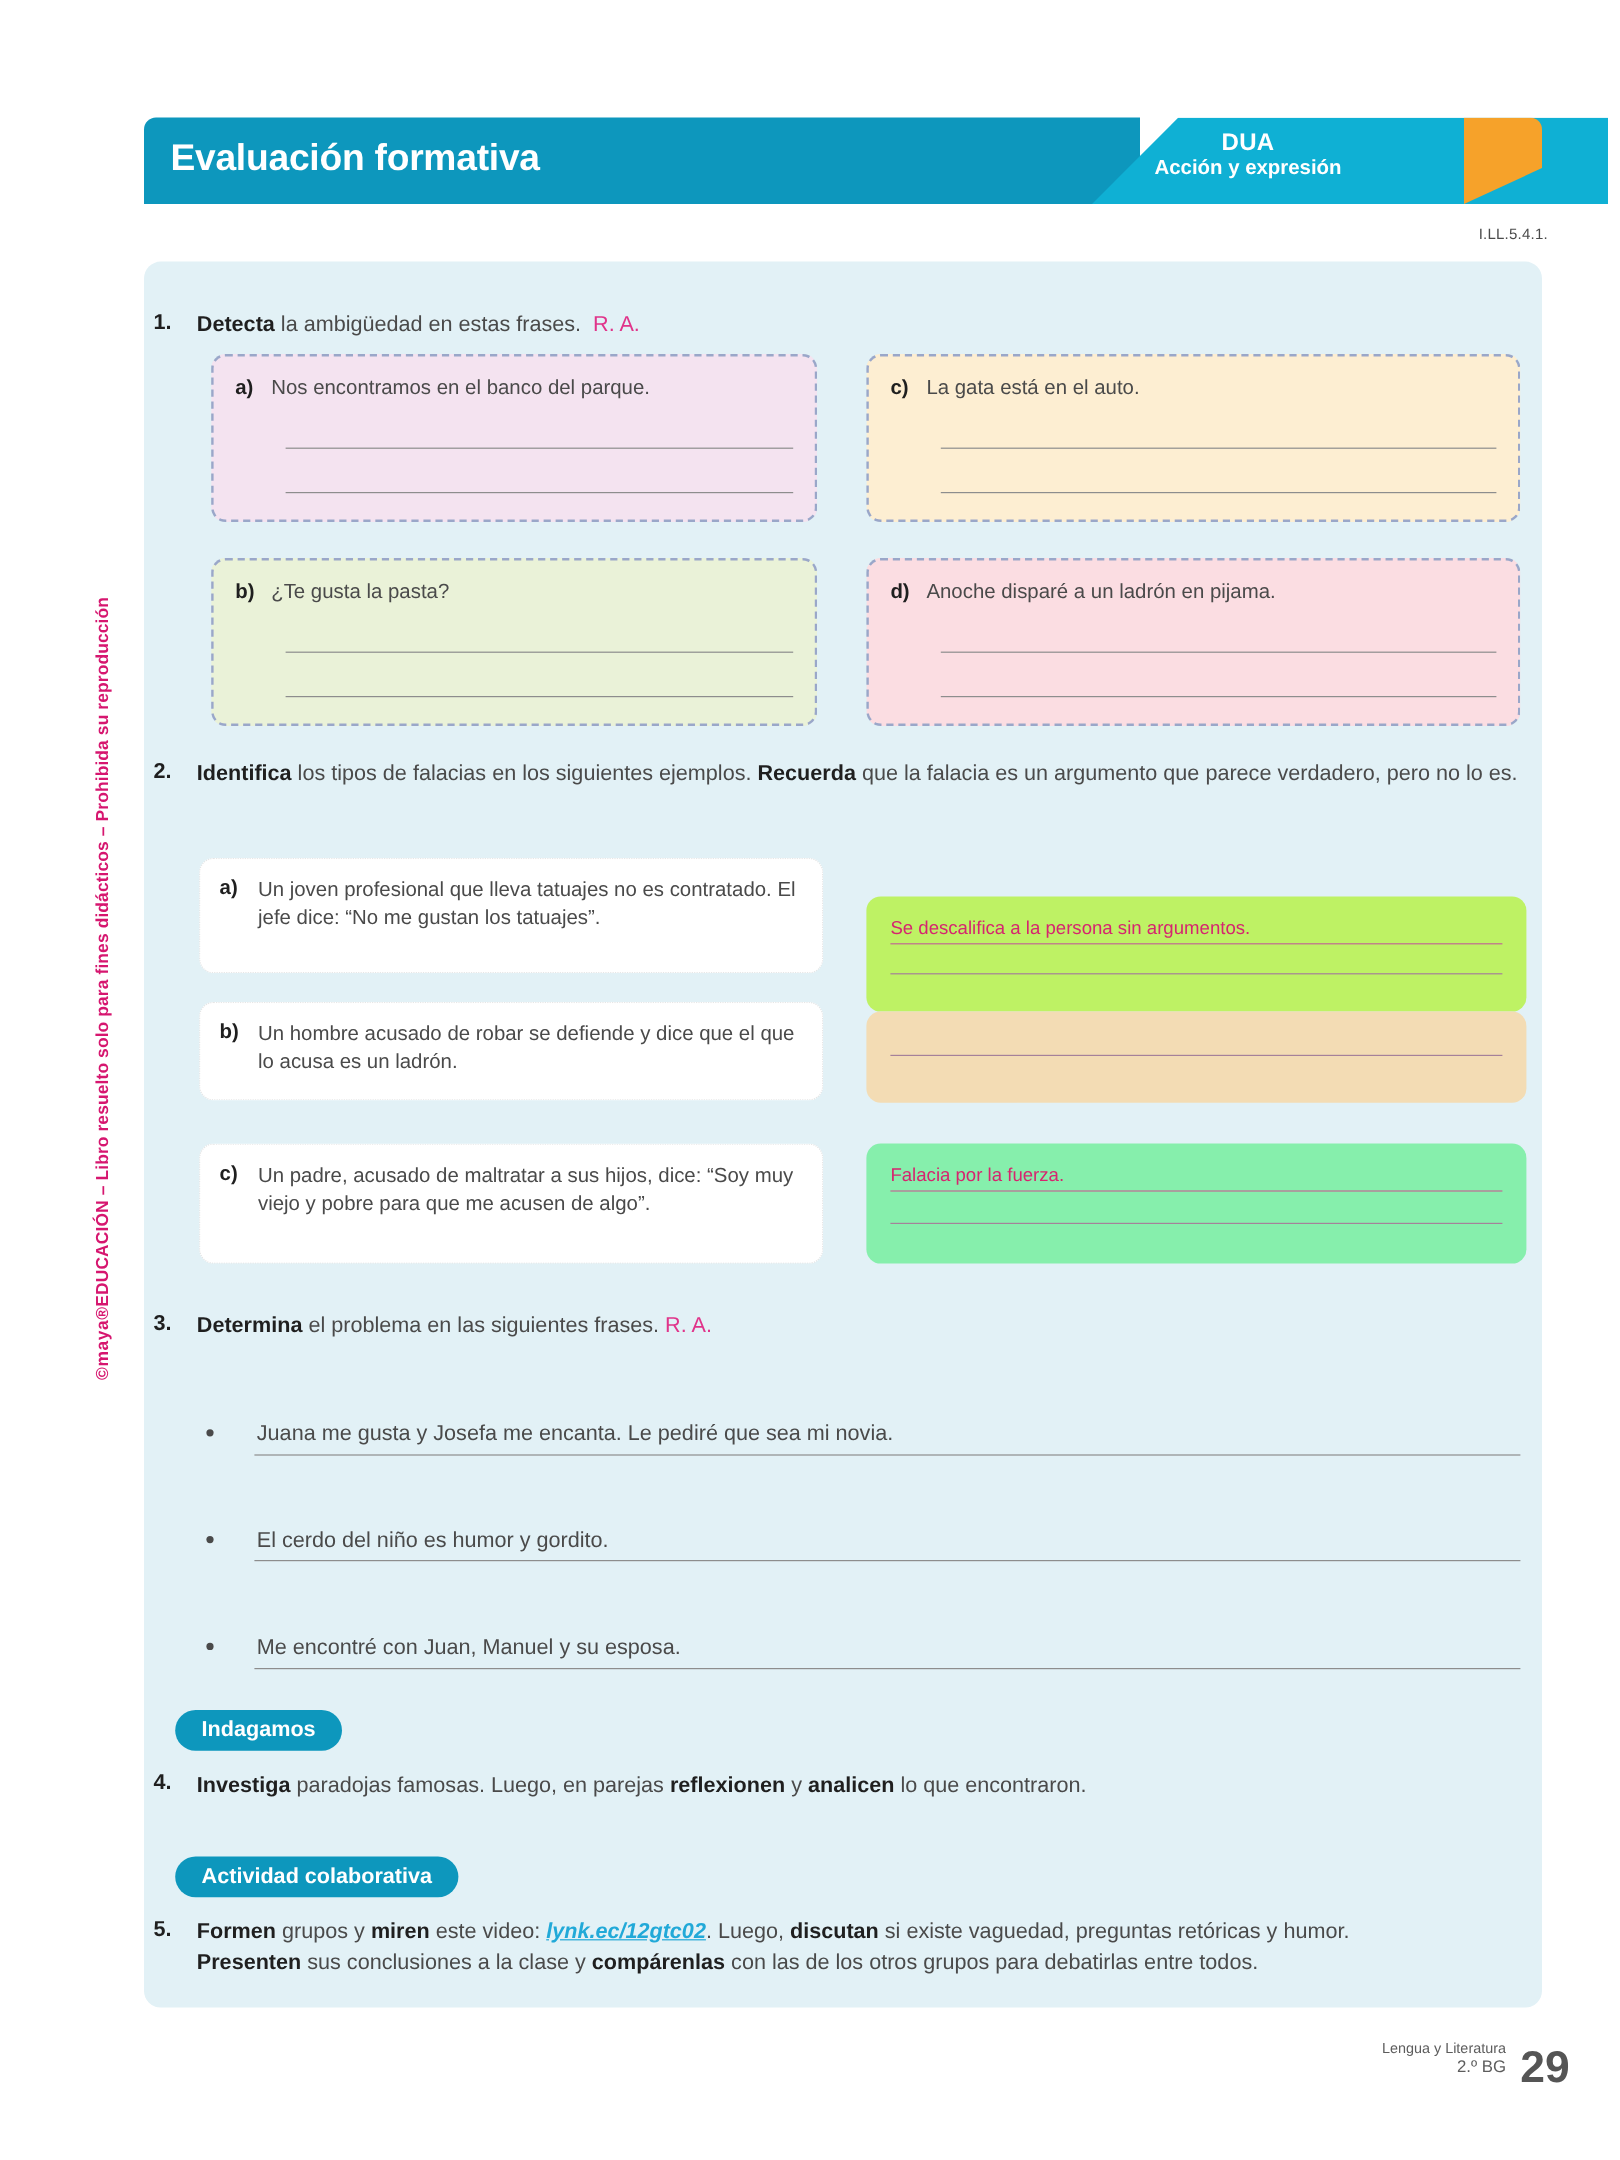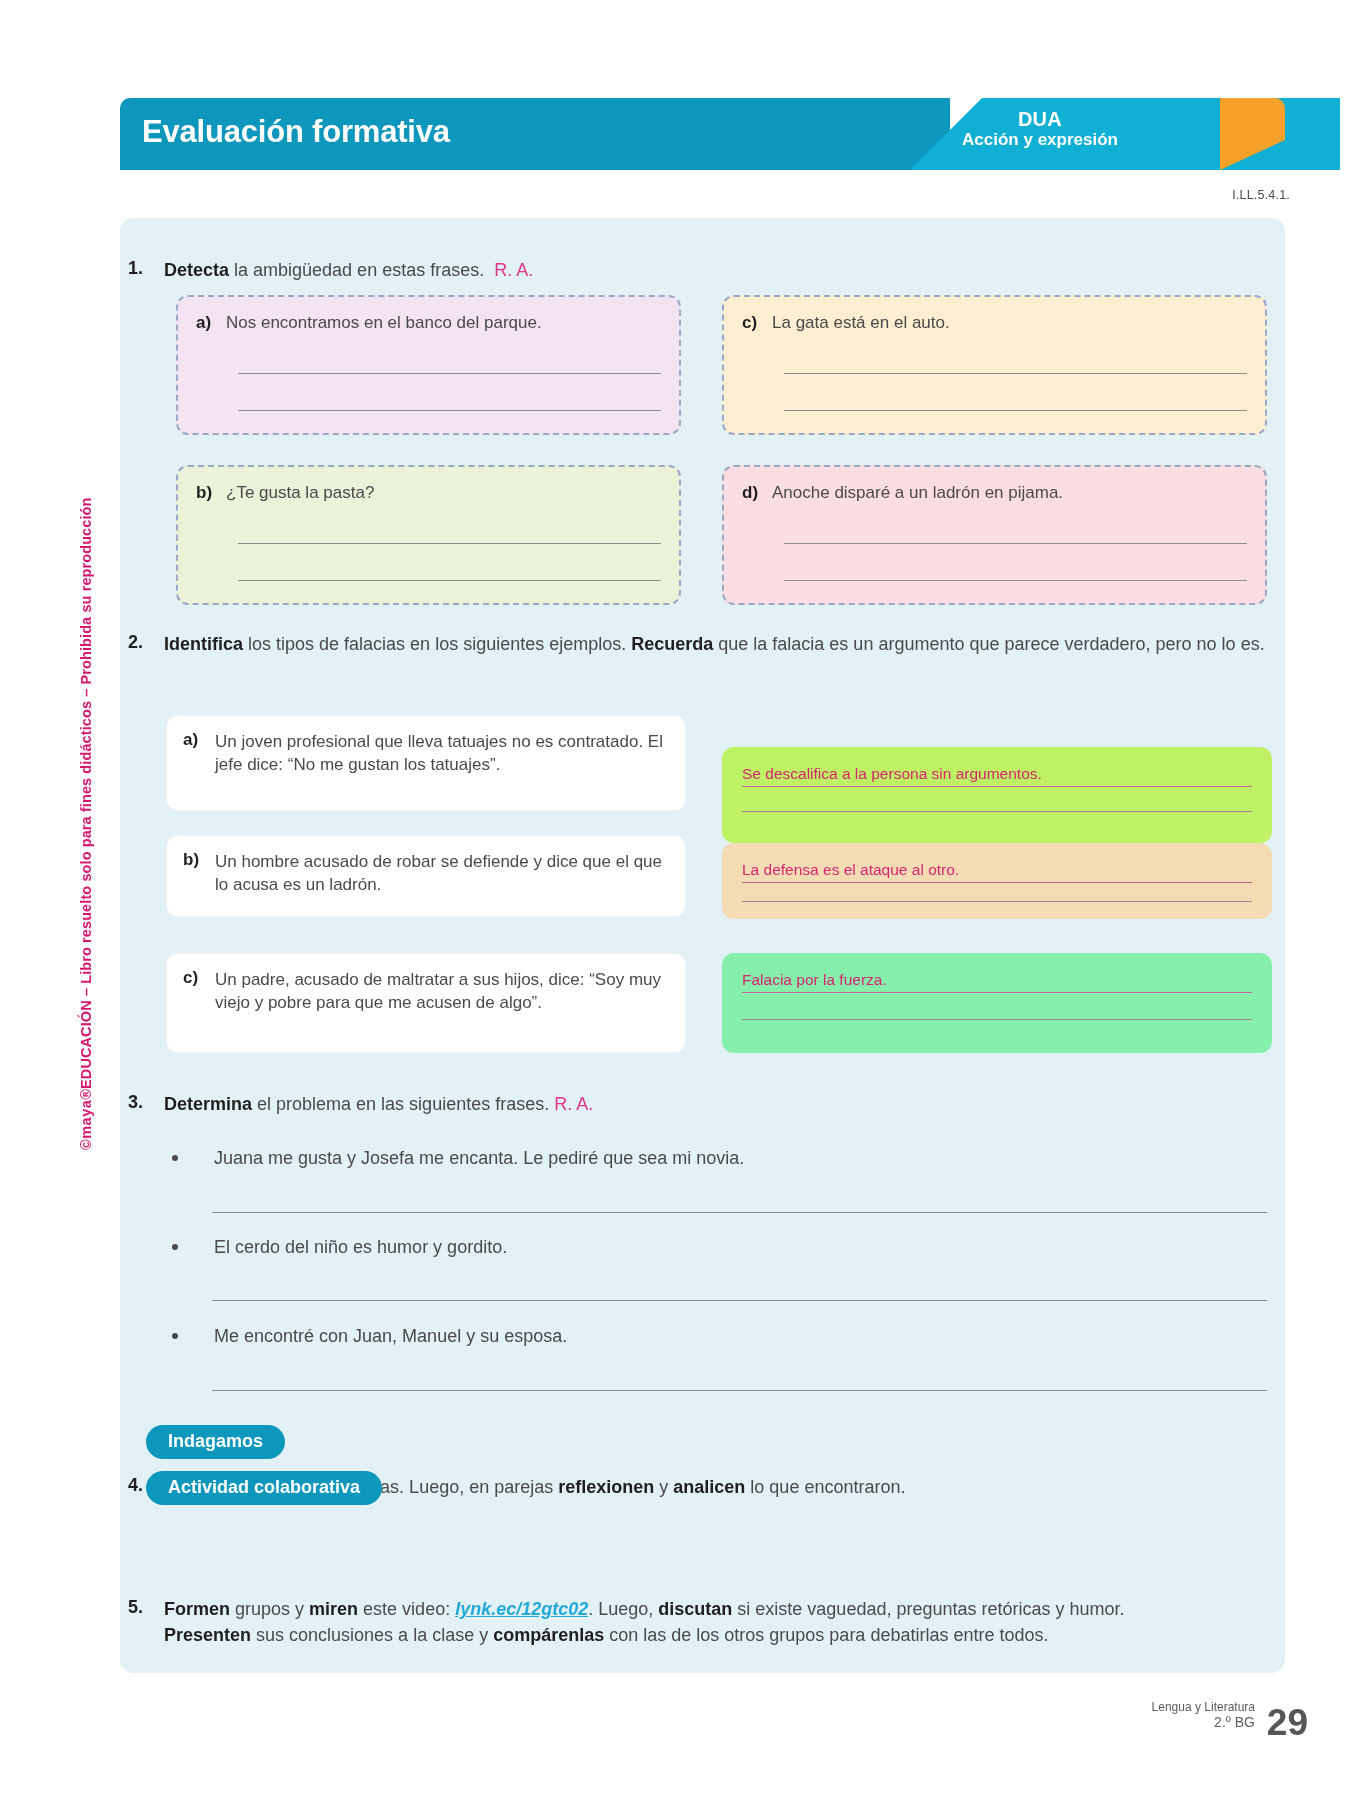--- a/index.html
+++ b/index.html
@@ -102,21 +102,21 @@
     font-size:15.5px; color:#d6256f;
     border-bottom:1px solid #c06a93; padding-bottom:3px;
     display:block;
   }
   .abox .eline{ height:1px; background:#a5819a; margin-top:24px;}
   .ans-green{ background:#bef264;margin-top:32px; }
   .ans-tan{   background:#f3dcb4; }
   .ans-pink{  background:#86efac; }
 
   
-  .bullet-row{ position:absolute; }
+  .bullet-row{ position:absolute;margin-top:36px; }
   .bullet-dot{ position:absolute; left:0; top:7px; width:6px; height:6px; border-radius:50%; background:#4a4a4a;}
   .bullet-txt{ margin-left:42px; font-size:18px; color:#4a4a4a;}
   .rule{ position:absolute; height:1px; background:#8d8d8d;}
 
   
   .badge{
     position:absolute; background:#0d97bd; color:#fff;
     font-size:18px; font-weight:700; border-radius:20px;
     padding:7px 22px 9px 22px; line-height:1;
   }
@@ -196,21 +196,20 @@
 <div class="abox ans-green" style="left:722px; top:715px; width:550px; height:96px;">
   <span class="ans">Se descalifica a la persona sin argumentos.</span>
   <div class="eline"></div>
 </div>
 
 <div class="wbox" style="left:166px; top:835px; width:520px; height:82px;">
   <span class="lbl">b)</span>
   <div class="body">Un hombre acusado de robar se defiende y dice que el que lo acusa es un ladrón.</div>
 </div>
 <div class="abox ans-tan" style="left:722px; top:843px; width:550px; height:76px;">
-  <span class="ans">La defensa es el ataque al otro.</span>
   <div class="eline" style="margin-top:18px;"></div>
 </div>
 
 <div class="wbox" style="left:166px; top:953px; width:520px; height:100px;">
   <span class="lbl">c)</span>
   <div class="body">Un padre, acusado de maltratar a sus hijos, dice: “Soy muy viejo y pobre para que me acusen de algo”.</div>
 </div>
 <div class="abox ans-pink" style="left:722px; top:953px; width:550px; height:100px;">
   <span class="ans">Falacia por la fuerza.</span>
   <div class="eline" style="margin-top:26px;"></div>
@@ -239,21 +238,21 @@
 </div>
 <div class="rule" style="left:212px; top:1390px; width:1055px;"></div>
 
 <div class="badge" style="left:146px; top:1425px;">Indagamos</div>
 
 <div class="q-row" style="left:128px; top:1475px; width:1150px;">
   <span class="q-num">4.</span>
   <span class="q-text" style="width:1110px;"><b>Investiga</b><span> paradojas famosas. Luego, en parejas </span><b>reflexionen</b><span> y </span><b>analicen</b><span> lo que encontraron.</span></span>
 </div>
 
-<div class="badge" style="left:146px; top:1471px;">Actividad colaborativa</div>
+<div class="badge" style="left:146px; top:1547px;">Actividad colaborativa</div>
 
 <div class="q-row" style="left:128px; top:1597px; width:1150px;">
   <span class="q-num">5.</span>
   <span class="q-text" style="width:1112px;"><b>Formen</b><span> grupos y </span><b>miren</b><span> este video: </span><a class="vidlink" href="#">lynk.ec/12gtc02</a><span>. Luego, </span><b>discutan</b><span> si existe vaguedad, preguntas retóricas y humor.</span><br><b>Presenten</b><span> sus conclusiones a la clase y </span><b>compárenlas</b><span> con las de los otros grupos para debatirlas entre todos.</span></span>
 </div>
 
 <div class="footer">
   <div class="f1">Lengua y Literatura</div>
   <div class="f2">2.º BG</div>
 </div>

